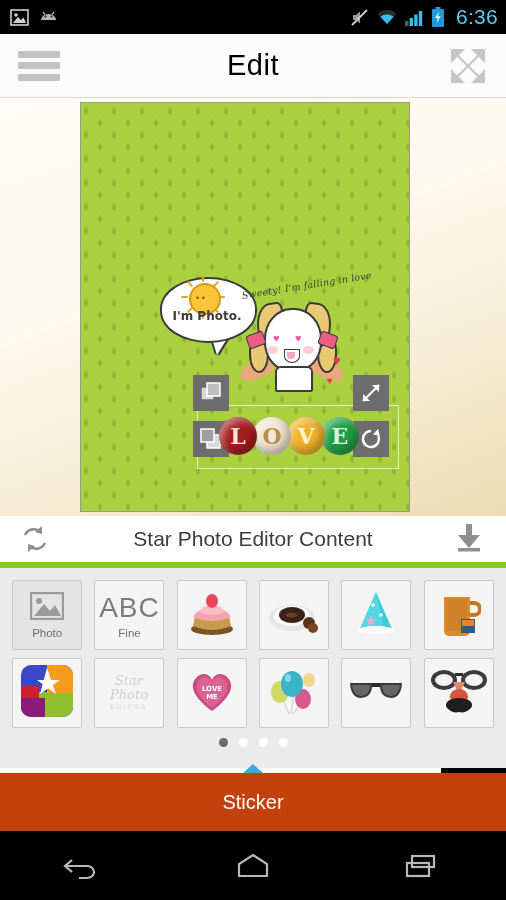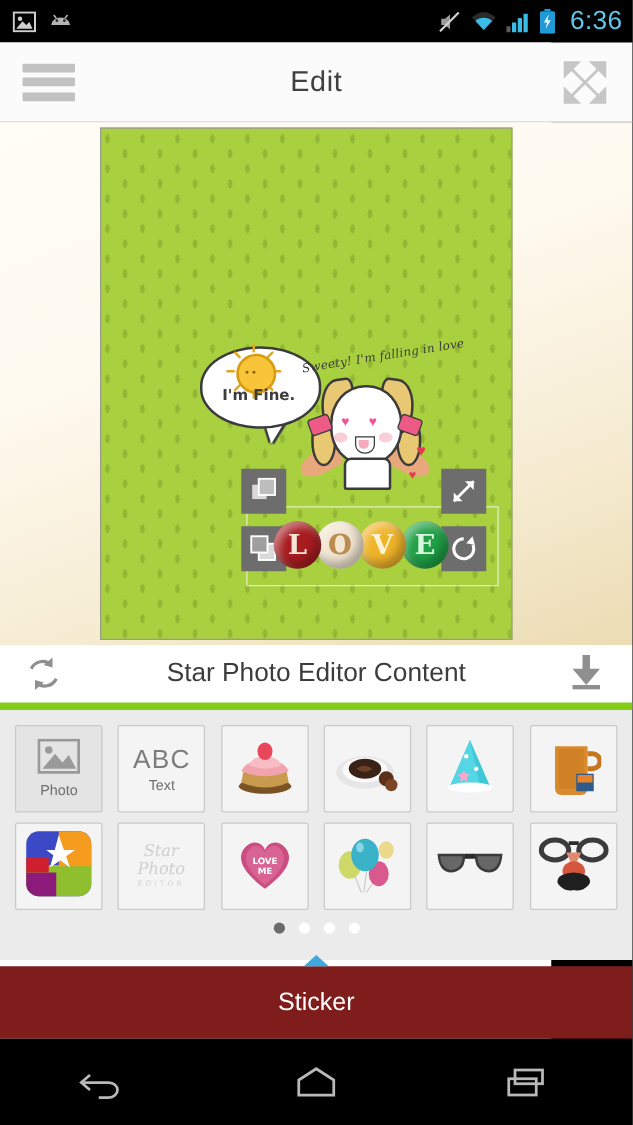--- a/index.html
+++ b/index.html
@@ -12,21 +12,21 @@
   .sb-left{display:flex;align-items:center;gap:9px;}
   .sb-right{margin-left:auto;display:flex;align-items:center;gap:7px;}
   .sb-clock{color:#5ec8ef;font-size:21px;letter-spacing:.3px;margin-left:4px;font-family:"Liberation Sans",sans-serif;}
   .icn{display:block;}
 
   
   .header{position:absolute;top:34px;left:0;width:506px;height:64px;background:#fbfbfb;
     border-bottom:1px solid #d6d6d6;display:flex;align-items:center;box-sizing:border-box;padding:0 18px;}
   .hamburger{width:42px;height:30px;display:flex;flex-direction:column;justify-content:space-between;cursor:pointer;}
   .hamburger i{display:block;height:7px;background:#c2c2c2;border-radius:1px;}
-  .title{position:absolute;left:0;right:0;text-align:center;font-size:23px;color:#404040;
+  .title{position:absolute;left:0;right:0;text-align:center;font-size:29px;color:#000000;
     font-weight:300;letter-spacing:.5px;pointer-events:none;}
   .expand{margin-left:auto;width:40px;height:40px;position:relative;z-index:2;cursor:pointer;}
 
   
   .workspace{position:absolute;top:98px;left:0;width:506px;height:418px;
     background:linear-gradient(160deg,#fffdf6 0%,#fffaf0 38%,#f6ecd2 72%,#ecdcb4 100%);
     overflow:hidden;}
   .canvas{position:absolute;left:80px;top:4px;width:330px;height:410px;
     background:#a9d13f;border:1px solid #9a9a8d;box-sizing:border-box;overflow:hidden;}
   .droplets{position:absolute;inset:0;
@@ -99,30 +99,30 @@
   .cb-right{margin-left:auto;}
 
   
   .grid-wrap{position:absolute;top:568px;left:0;width:506px;height:200px;background:#ebebeb;}
   .grid{display:grid;grid-template-columns:repeat(6,1fr);gap:0;padding:8px 6px 0 6px;box-sizing:border-box;}
   .cell{display:flex;align-items:center;justify-content:center;padding:4px;}
   .tile{width:68px;height:68px;background:#f4f4f4;border:1px solid #c9c9c9;border-radius:2px;
     display:flex;flex-direction:column;align-items:center;justify-content:center;position:relative;cursor:pointer;}
   .tile.photo{background:#e4e4e4;}
   .tile-label{font-size:11.5px;color:#6f6f6f;margin-top:3px;}
-  .abc{font-size:21px;color:#7c7c7c;letter-spacing:1px;}
+  .abc{font-size:28px;color:#7c7c7c;letter-spacing:1px;}
   .dots{position:absolute;top:738px;left:0;width:506px;display:flex;justify-content:center;gap:11px;}
   .dot{width:9px;height:9px;border-radius:50%;background:#fff;}
   .dot.active{background:#6b6b6b;}
 
   
   .tabs{position:absolute;top:773px;left:0;width:506px;height:58px;display:flex;}
   .tab{flex:1;display:flex;align-items:center;justify-content:center;font-size:20px;color:#fff;cursor:pointer;position:relative;}
   .tab.bg{background:#6e6e6e;}
-  .tab.sticker{background:#7f1d1d;}
+  .tab.sticker{background:#c2410c;}
   .tab-arrow{position:absolute;top:-9px;left:50%;margin-left:-10px;width:0;height:0;
     border-left:10px solid transparent;border-right:10px solid transparent;border-bottom:9px solid #3fa8dc;}
 
   
   .navbar{position:absolute;top:831px;left:0;width:506px;height:69px;background:#000;
     display:flex;align-items:center;justify-content:space-around;}
   .nav-btn{width:60px;height:44px;display:flex;align-items:center;justify-content:center;cursor:pointer;}
 </style>
 </head>
 <body>
@@ -211,21 +211,21 @@
             <span style="transform:rotate(45deg)"></span>
           <span style="transform:rotate(90deg)"></span>
             <span style="transform:rotate(135deg)"></span>
           <span style="transform:rotate(180deg)"></span>
             <span style="transform:rotate(225deg)"></span>
           <span style="transform:rotate(270deg)"></span>
             <span style="transform:rotate(315deg)"></span>
         </div>
         <div class="sun"></div>
         <div class="sun-face">• •</div>
-        <div class="bubble-txt">I'm Fine.</div>
+        <div class="bubble-txt">I'm Photo.</div>
 
         <div class="sweety">Sweety! I'm falling in love</div>
 
         <div class="arm-l"></div>
         <div class="arm-r"></div>
         <div class="tail-l"></div>
         <div class="tail-r"></div>
         <div class="hair-l"></div>
         <div class="hair-r"></div>
         <div class="girl-head"></div>
@@ -305,21 +305,21 @@
                 <rect x="1" y="1" width="32" height="26" fill="none" stroke="#9a9a9a" stroke-width="2.4"></rect>
                 <circle cx="9" cy="9" r="3" fill="#9a9a9a"></circle>
                 <path d="M4 24 L14 12 L20 19 L25 13 L31 24 Z" fill="#9a9a9a"></path>
               </svg></span>
             <div class="tile-label">Photo</div>
           </div>
         </div>
         <div class="cell">
           <div class="tile">
             <div class="abc">ABC</div>
-            <div class="tile-label">Text</div>
+            <div class="tile-label">Fine</div>
           </div>
         </div>
         <div class="cell">
           <div class="tile">
             <span><svg width="52" height="46" viewBox="0 0 52 46">
                 <ellipse cx="26" cy="39" rx="21" ry="6" fill="#7a5324"></ellipse>
                 <path d="M7 36 q19 8 38 0 l-2-10 q-17 6 -34 0 z" fill="#c89a4e"></path>
                 <path d="M7 27 q19 8 38 0 q-4-9 -19-9 q-15 0 -19 9 z" fill="#f2a3ae"></path>
                 <path d="M13 22 q13 6 26 0 q-3-7 -13-7 q-10 0 -13 7 z" fill="#f7bcc4"></path>
                 <path d="M26 14 q-6-4 -2-8 q5 2 6 6 z" fill="#6cb23f"></path>

